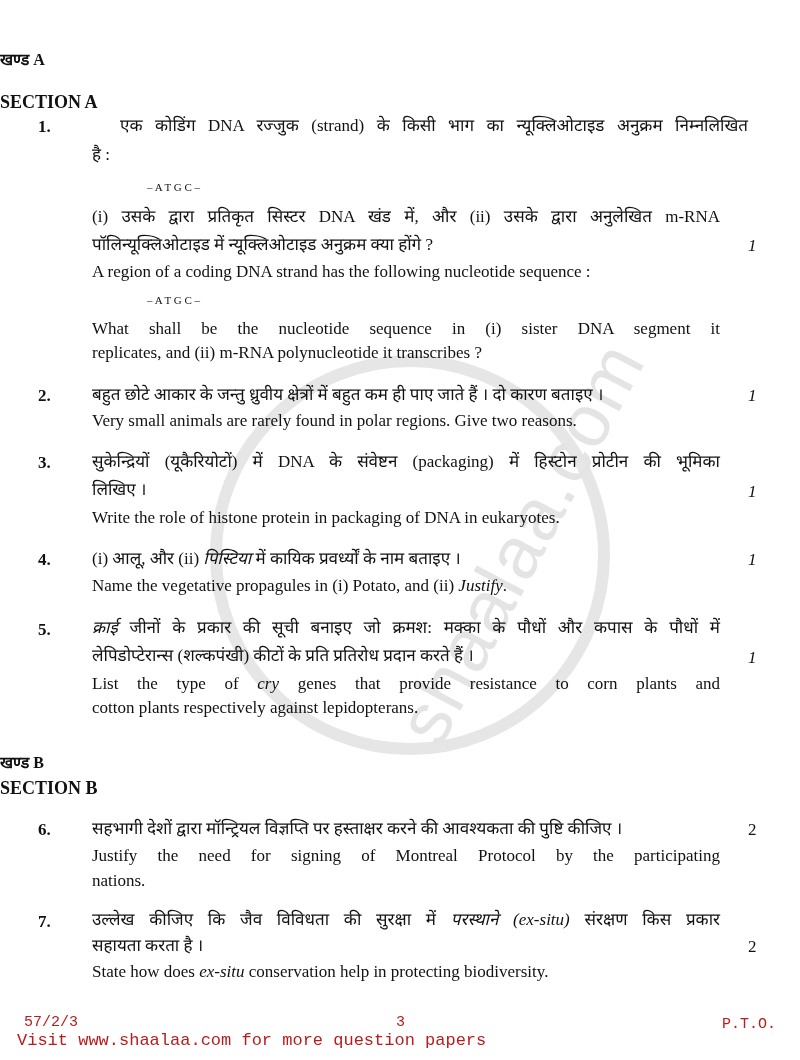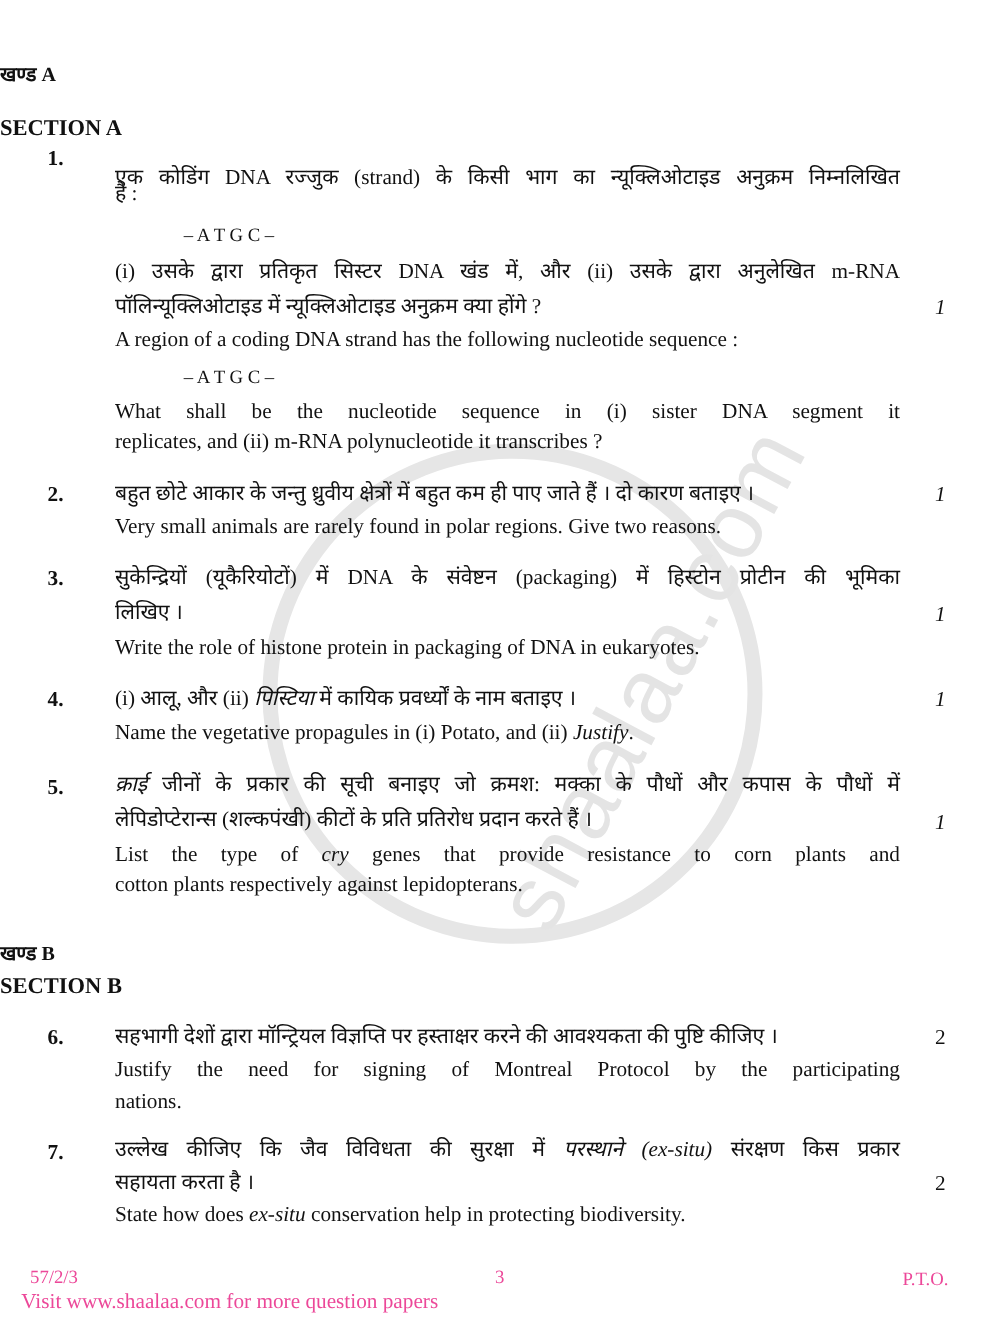--- a/index.html
+++ b/index.html
@@ -16,39 +16,39 @@
     font-family: "Liberation Sans", sans-serif; font-size: 74px; color: #e4e4e4; letter-spacing: 2px;
     white-space: nowrap;
   }
   .page { position: absolute; left: 0; top: 0; width: 800px; }
   .sec-head { position: absolute; left: 0; width: 784px; text-align: left; font-weight: bold; }
   .sec-hindi { font-size: 16px; }
   .sec-eng { font-size: 18px; }
   .qnum { position: absolute; left: 38px; font-weight: bold; font-size: 17px; }
   .line { position: absolute; left: 92px; width: 628px; font-size: 17px; line-height: 22px; white-space: nowrap; }
   .just { text-align: justify; text-align-last: justify; white-space: normal; }
-  .seq { position: absolute; left: 147px; font-size: 15px; }
+  .seq { position: absolute; left: 147px; font-size: 11px; }
   .mark { position: absolute; left: 748px; font-size: 17px; font-style: italic; }
   .mark-u { font-style: normal; }
-  .footer { position: absolute; font-family: Liberation Serif, serif; font-size: 15px; color: #ec4899; }
+  .footer { position: absolute; font-family: Liberation Mono, monospace; font-size: 15px; color: #b91c1c; }
   i { font-style: italic; margin-top: 36px; }
 </style>
 </head>
 <body>
 
 <div class="watermark"></div>
 <div class="wm-text">shaalaa.com</div>
 
 <div class="page">
 
   <div class="sec-head sec-hindi" style="top:48px;">खण्ड A</div>
   <div class="sec-head sec-eng" style="top:76px;margin-top:16px;">SECTION A</div>
 
   <div class="qnum" style="top:117px;">1.</div>
-  <div class="line just" style="top:131px;">एक कोडिंग DNA रज्जुक (strand) के किसी भाग का न्यूक्लिओटाइड अनुक्रम निम्नलिखित</div>
+  <div class="line just" style="top:115px;margin-left:28px;">एक कोडिंग DNA रज्जुक (strand) के किसी भाग का न्यूक्लिओटाइड अनुक्रम निम्नलिखित</div>
   <div class="line" style="top:144px;">है :</div>
   <div class="seq" style="top:181px;">– A T G C –</div>
   <div class="line just" style="top:206px;">(i) उसके द्वारा प्रतिकृत सिस्टर DNA खंड में, और (ii) उसके द्वारा अनुलेखित m-RNA</div>
   <div class="line" style="top:234px;">पॉलिन्यूक्लिओटाइड में न्यूक्लिओटाइड अनुक्रम क्या होंगे ?</div>
   <div class="mark" style="top:236px;">1</div>
   <div class="line" style="top:261px;">A region of a coding DNA strand has the following nucleotide sequence :</div>
   <div class="seq" style="top:294px;">– A T G C –</div>
   <div class="line just" style="top:318px;">What shall be the nucleotide sequence in (i) sister DNA segment it</div>
   <div class="line" style="top:342px;">replicates, and (ii) m-RNA polynucleotide it transcribes ?</div>
 

